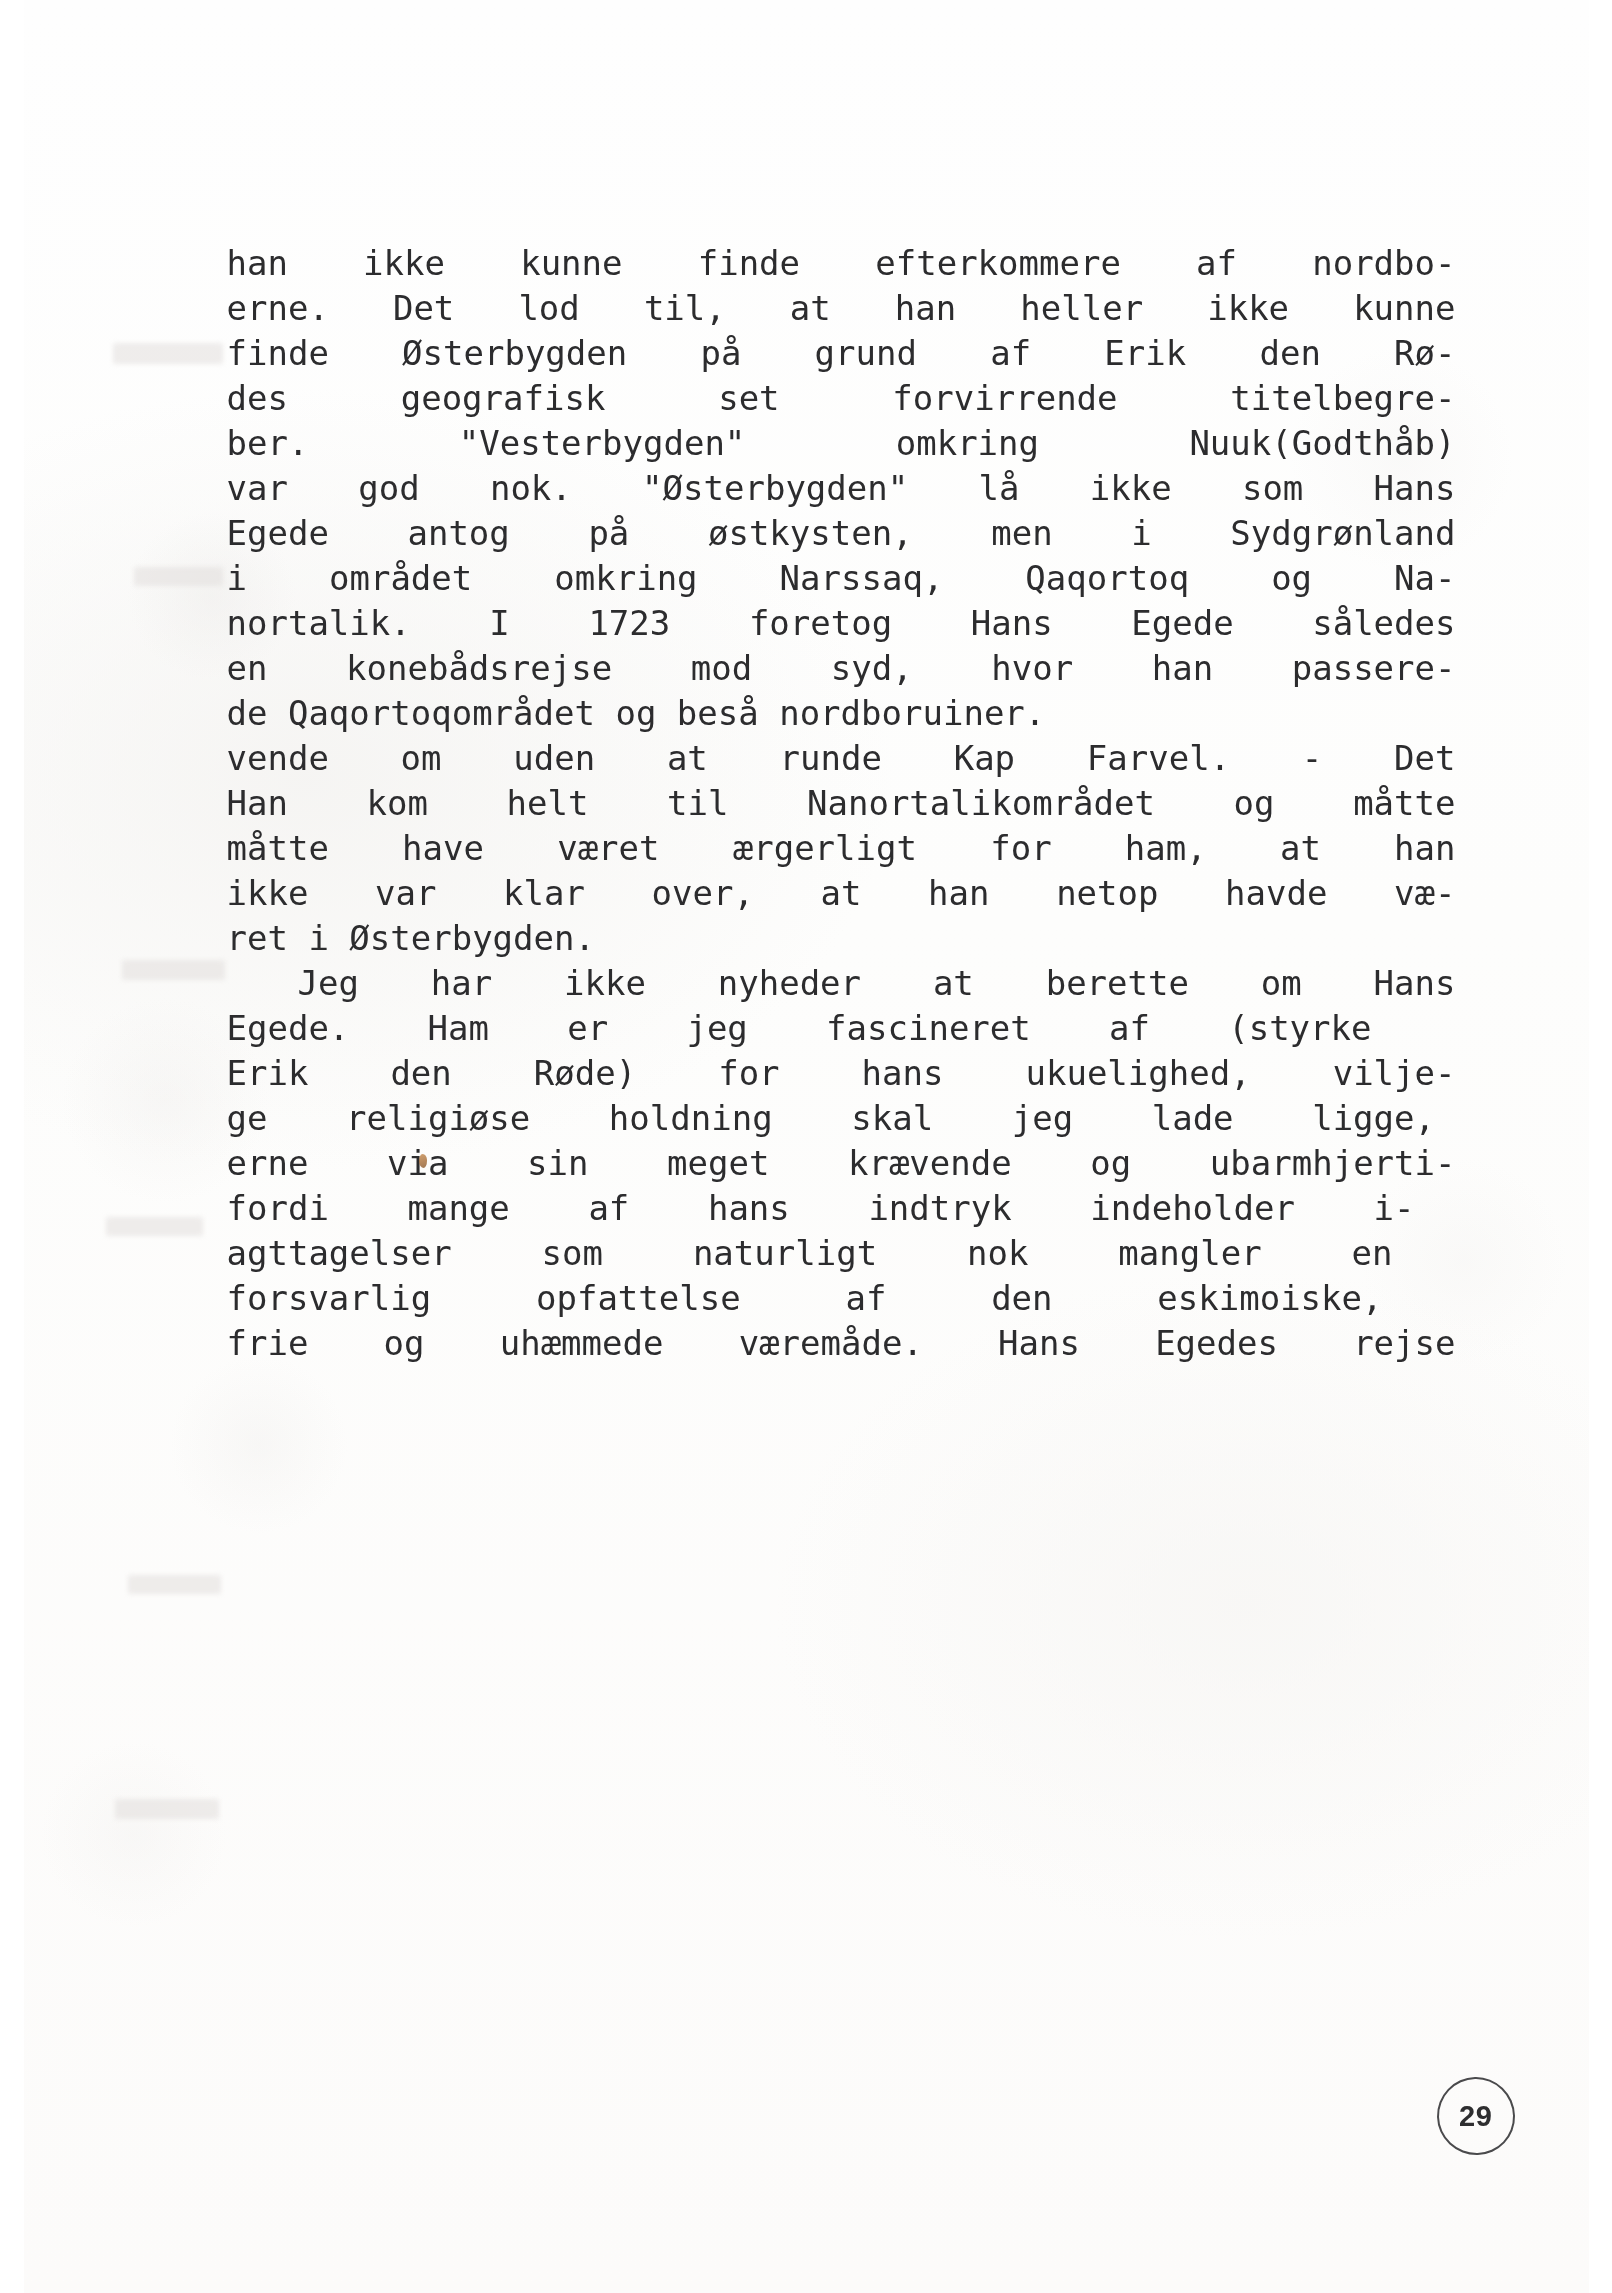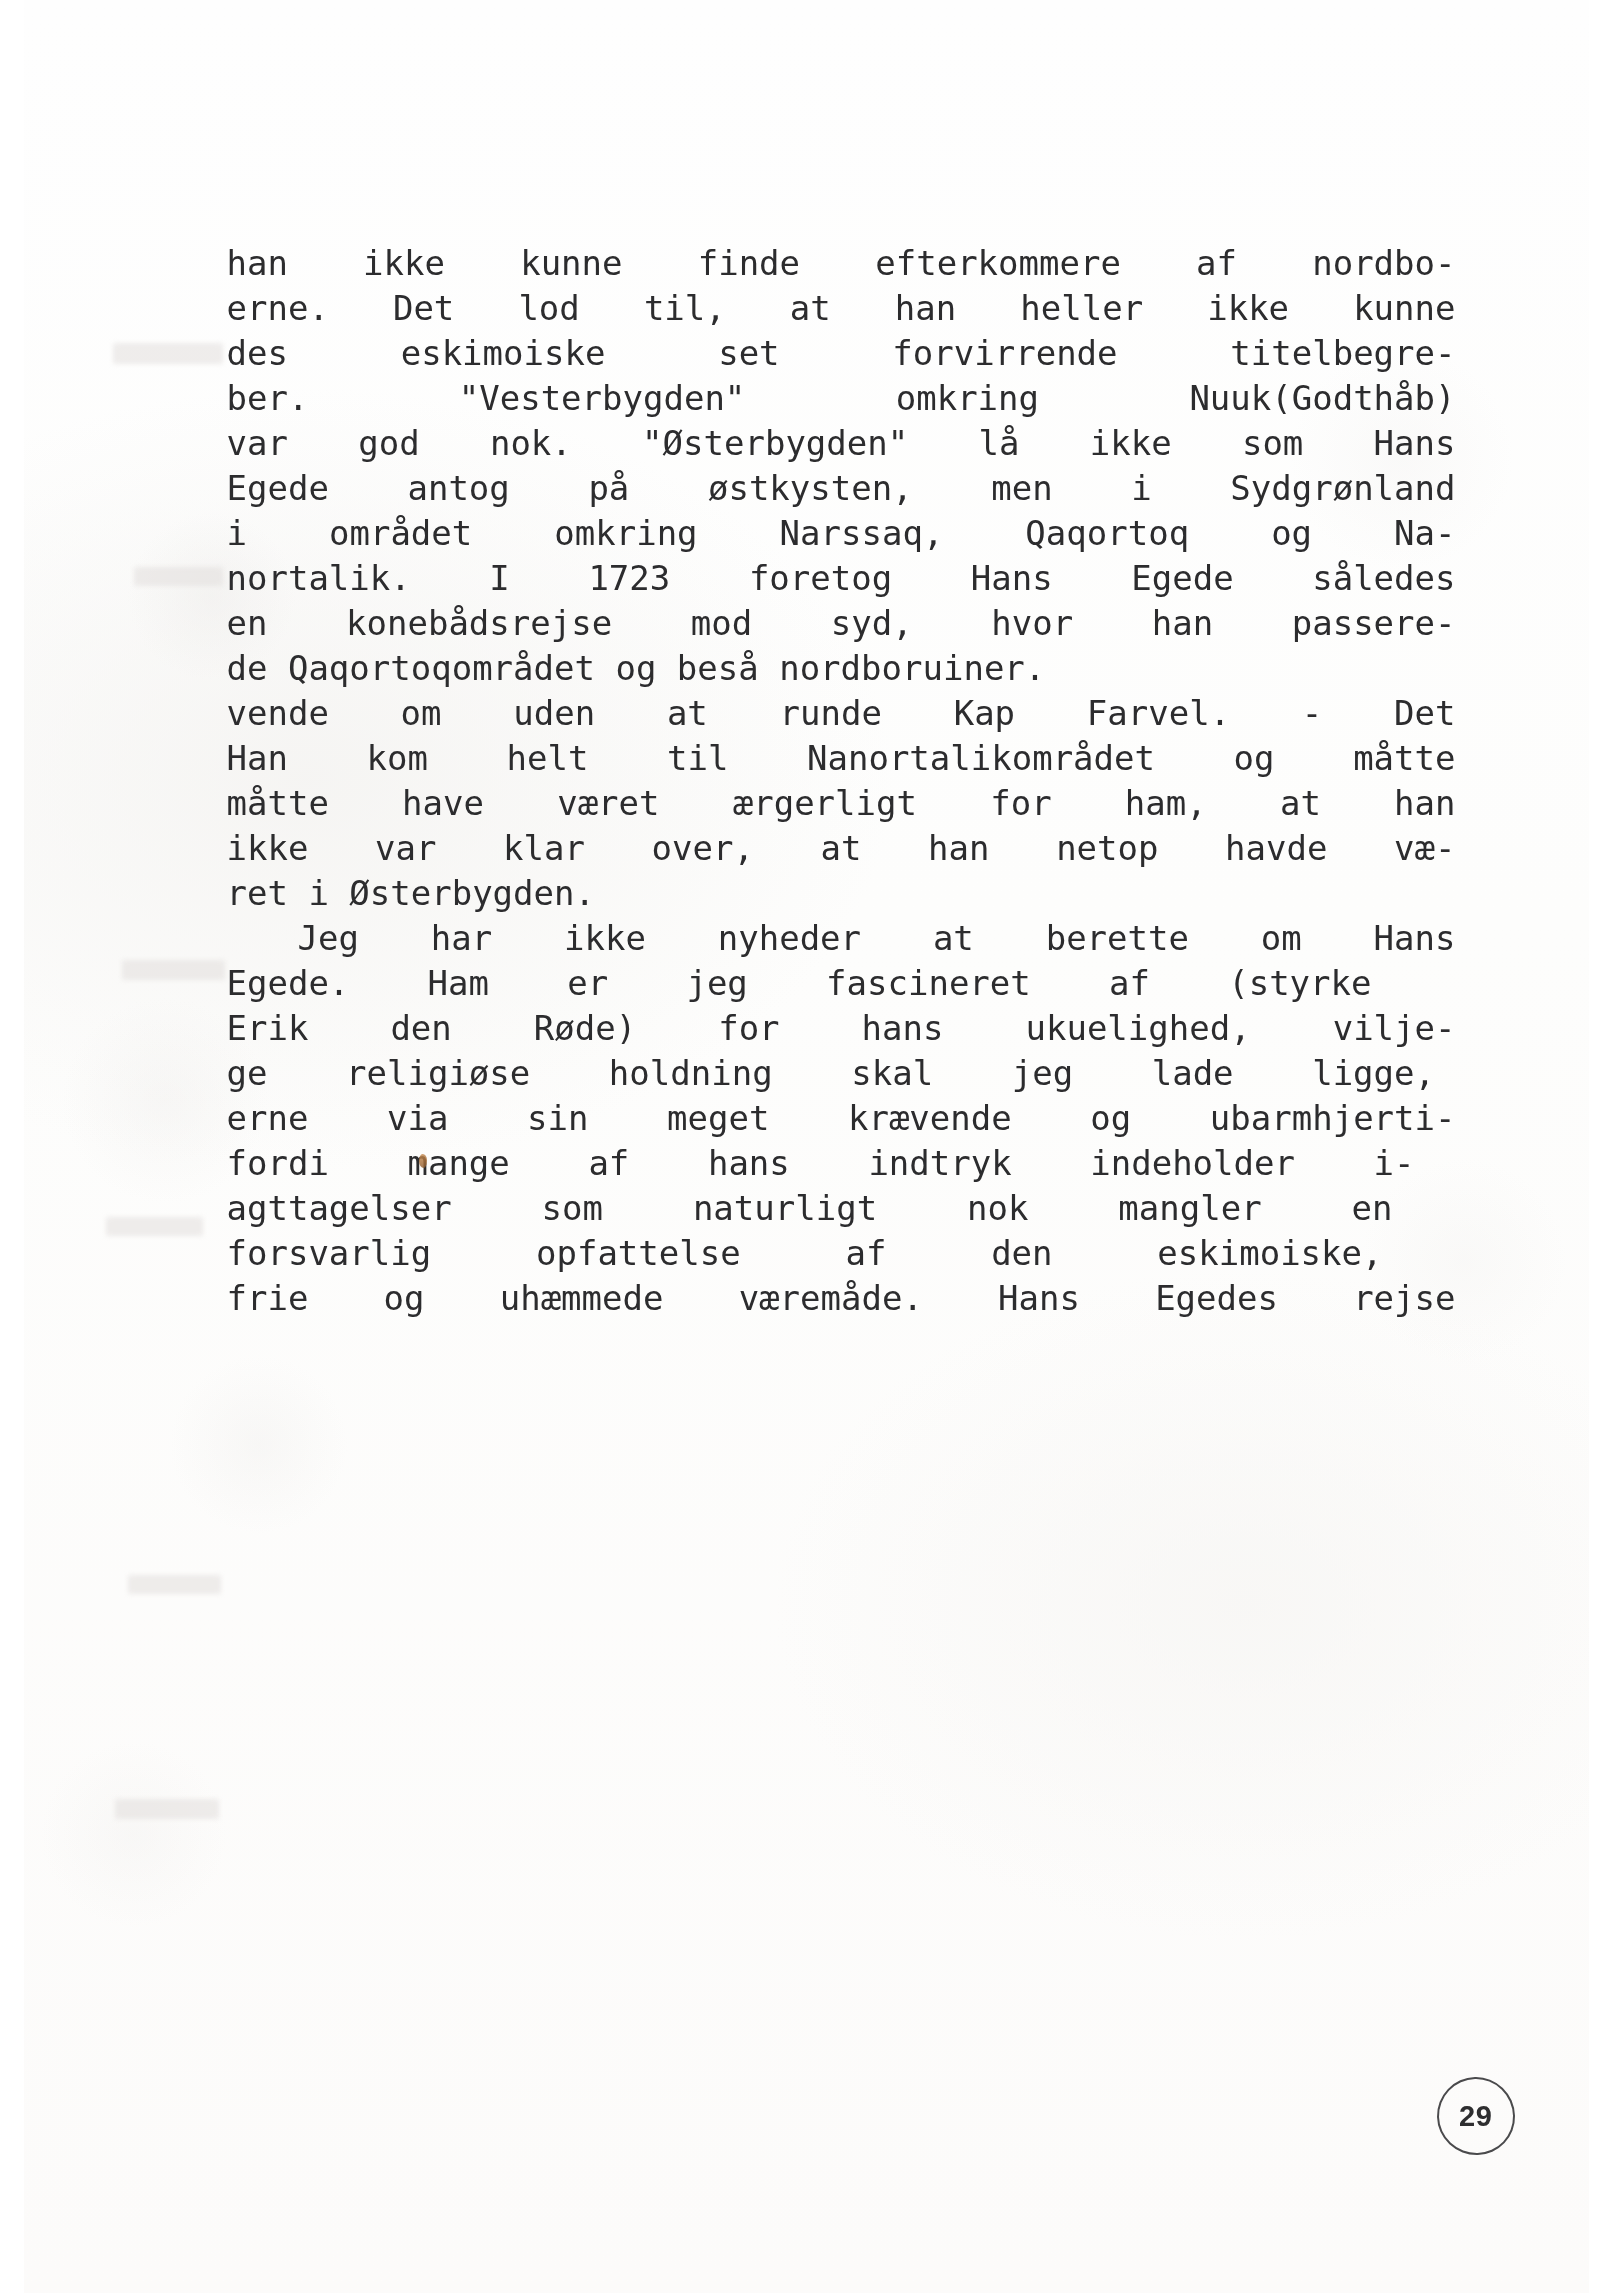--- a/index.html
+++ b/index.html
@@ -116,21 +116,22 @@
   <div class="ghost" style="left:98px; top:960px; width:103px; height:19.6px;"></div>
   <div class="ghost" style="left:82px; top:1217px; width:97px; height:18.6px;"></div>
   <div class="ghost" style="left:104px; top:1575px; width:93px; height:18.6px;"></div>
   <div class="ghost" style="left:91px; top:1799px; width:104px; height:19.6px;"></div>
 
   <div class="text-block">
 
     <div>
       <div class="ln just">han ikke kunne finde efterkommere af nordbo-</div>
       <div class="ln just">erne. Det lod til, at han heller ikke kunne</div>
-      <div class="ln just">des eskimoiske set forvirrende titelbegre-</div>
+      <div class="ln just">finde Østerbygden på grund af Erik den Rø-</div>
+      <div class="ln just">des geografisk set forvirrende titelbegre-</div>
       <div class="ln just">ber. "Vesterbygden" omkring Nuuk(Godthåb)</div>
       <div class="ln just">var god nok. "Østerbygden" lå ikke som Hans</div>
       <div class="ln just">Egede antog på østkysten, men i Sydgrønland</div>
       <div class="ln just">i området omkring Narssaq, Qaqortoq og Na-</div>
       <div class="ln just">nortalik. I 1723 foretog Hans Egede således</div>
       <div class="ln just">en konebådsrejse mod syd, hvor han passere-</div>
       <div class="ln">de Qaqortoqområdet og beså nordboruiner.</div>
       <div class="ln just">vende om uden at runde Kap Farvel. - Det</div>
       <div class="ln just">Han kom helt til Nanortalikområdet og måtte</div>
       <div class="ln just">måtte have været ærgerligt for ham, at han</div>

